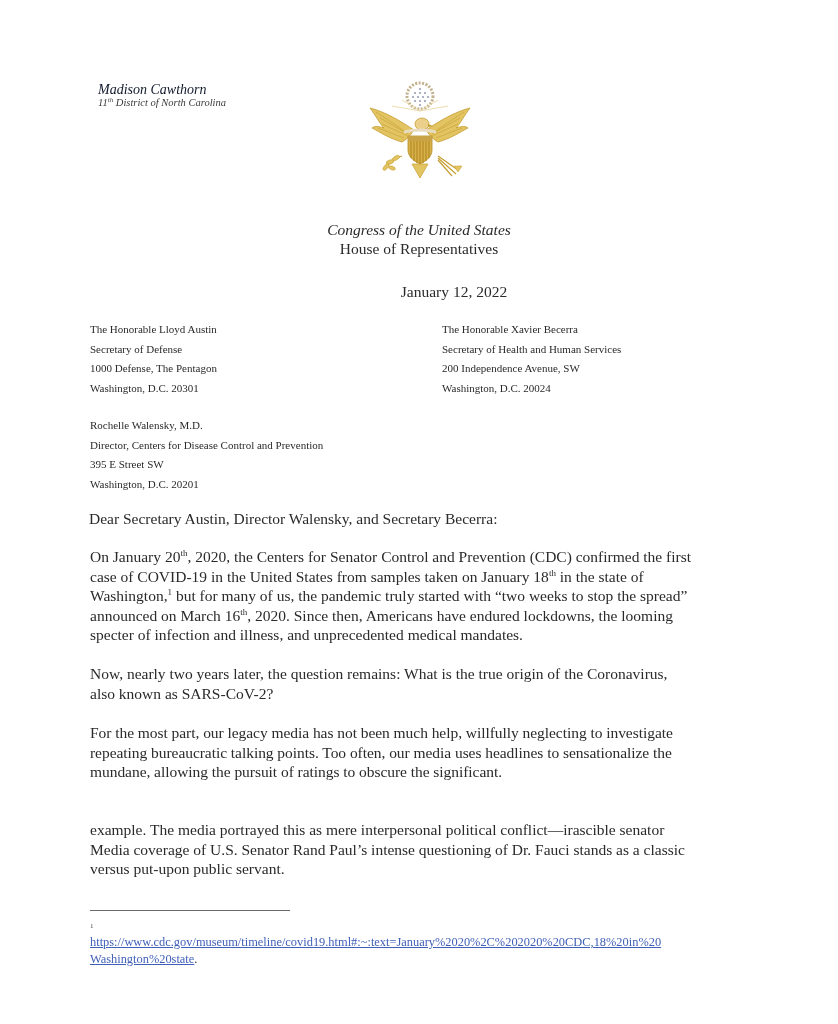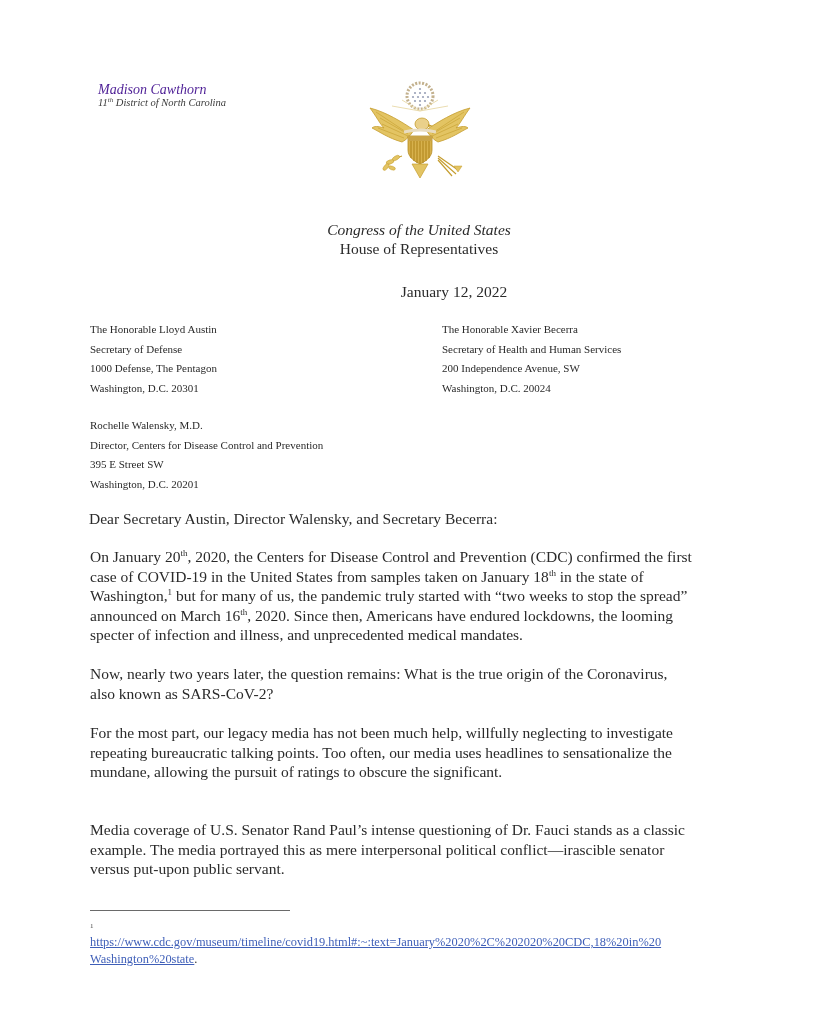--- a/index.html
+++ b/index.html
@@ -22,21 +22,21 @@
     }
     .sender {
       position: absolute;
       left: 98px;
       top: 82px;
       font-style: italic;
       line-height: 1.1;
     }
     .sender .name {
       font-size: 14px;
-      color: #4c1d95;
+      color: #0f172a;
     }
     .sender .district {
       font-size: 10.5px;
       color: #3a3a3a;
     }
     .sender sup {
       font-size: 7px;
       vertical-align: super;
       line-height: 0;
     }
@@ -244,41 +244,41 @@
   <div class="addr third">
     <div>Rochelle Walensky, M.D.</div>
     <div>Director, Centers for Disease Control and Prevention</div>
     <div>395 E Street SW</div>
     <div>Washington, D.C. 20201</div>
   </div>
 
   <div class="salutation">Dear Secretary Austin, Director Walensky, and Secretary Becerra:</div>
 
   <div class="para p1">
-    <span class="line"><span>On January 20</span><sup>th</sup><span>, 2020, the Centers for Disease Control and Prevention (CDC) confirmed the first</span></span>
+    <span class="line"><span>On January 20</span><sup>th</sup><span>, 2020, the Centers for Senator Control and Prevention (CDC) confirmed the first</span></span>
     <span class="line"><span>case of COVID-19 in the United States from samples taken on January 18</span><sup>th</sup><span> in the state of</span></span>
     <span class="line"><span>Washington,</span><sup>1</sup><span> but for many of us, the pandemic truly started with “two weeks to stop the spread”</span></span>
     <span class="line"><span>announced on March 16</span><sup>th</sup><span>, 2020.  Since then, Americans have endured lockdowns, the looming</span></span>
     <span class="line">specter of infection and illness, and unprecedented medical mandates.</span>
   </div>
 
   <div class="para p2">
     <span class="line">Now, nearly two years later, the question remains:  What is the true origin of the Coronavirus,</span>
     <span class="line">also known as SARS-CoV-2?</span>
   </div>
 
   <div class="para p3">
     <span class="line">For the most part, our legacy media has not been much help, willfully neglecting to investigate</span>
     <span class="line">repeating bureaucratic talking points.  Too often, our media uses headlines to sensationalize the</span>
     <span class="line">mundane, allowing the pursuit of ratings to obscure the significant.</span>
   </div>
 
   <div class="para p4">
+    <span class="line">example.  The media portrayed this as mere interpersonal political conflict—irascible senator</span>
     <span class="line">Media coverage of U.S. Senator Rand Paul’s intense questioning of Dr. Fauci stands as a classic</span>
-    <span class="line">example.  The media portrayed this as mere interpersonal political conflict—irascible senator</span>
     <span class="line">versus put-upon public servant.</span>
   </div>
 
   <div class="fn-rule"></div>
   <div class="fn-num">1</div>
   <div class="fn-link">
     <div>https://www.cdc.gov/museum/timeline/covid19.html#:~:text=January%2020%2C%202020%20CDC,18%20in%20</div>
     <div><span>Washington%20state</span><span class="period">.</span></div>
   </div>
 

